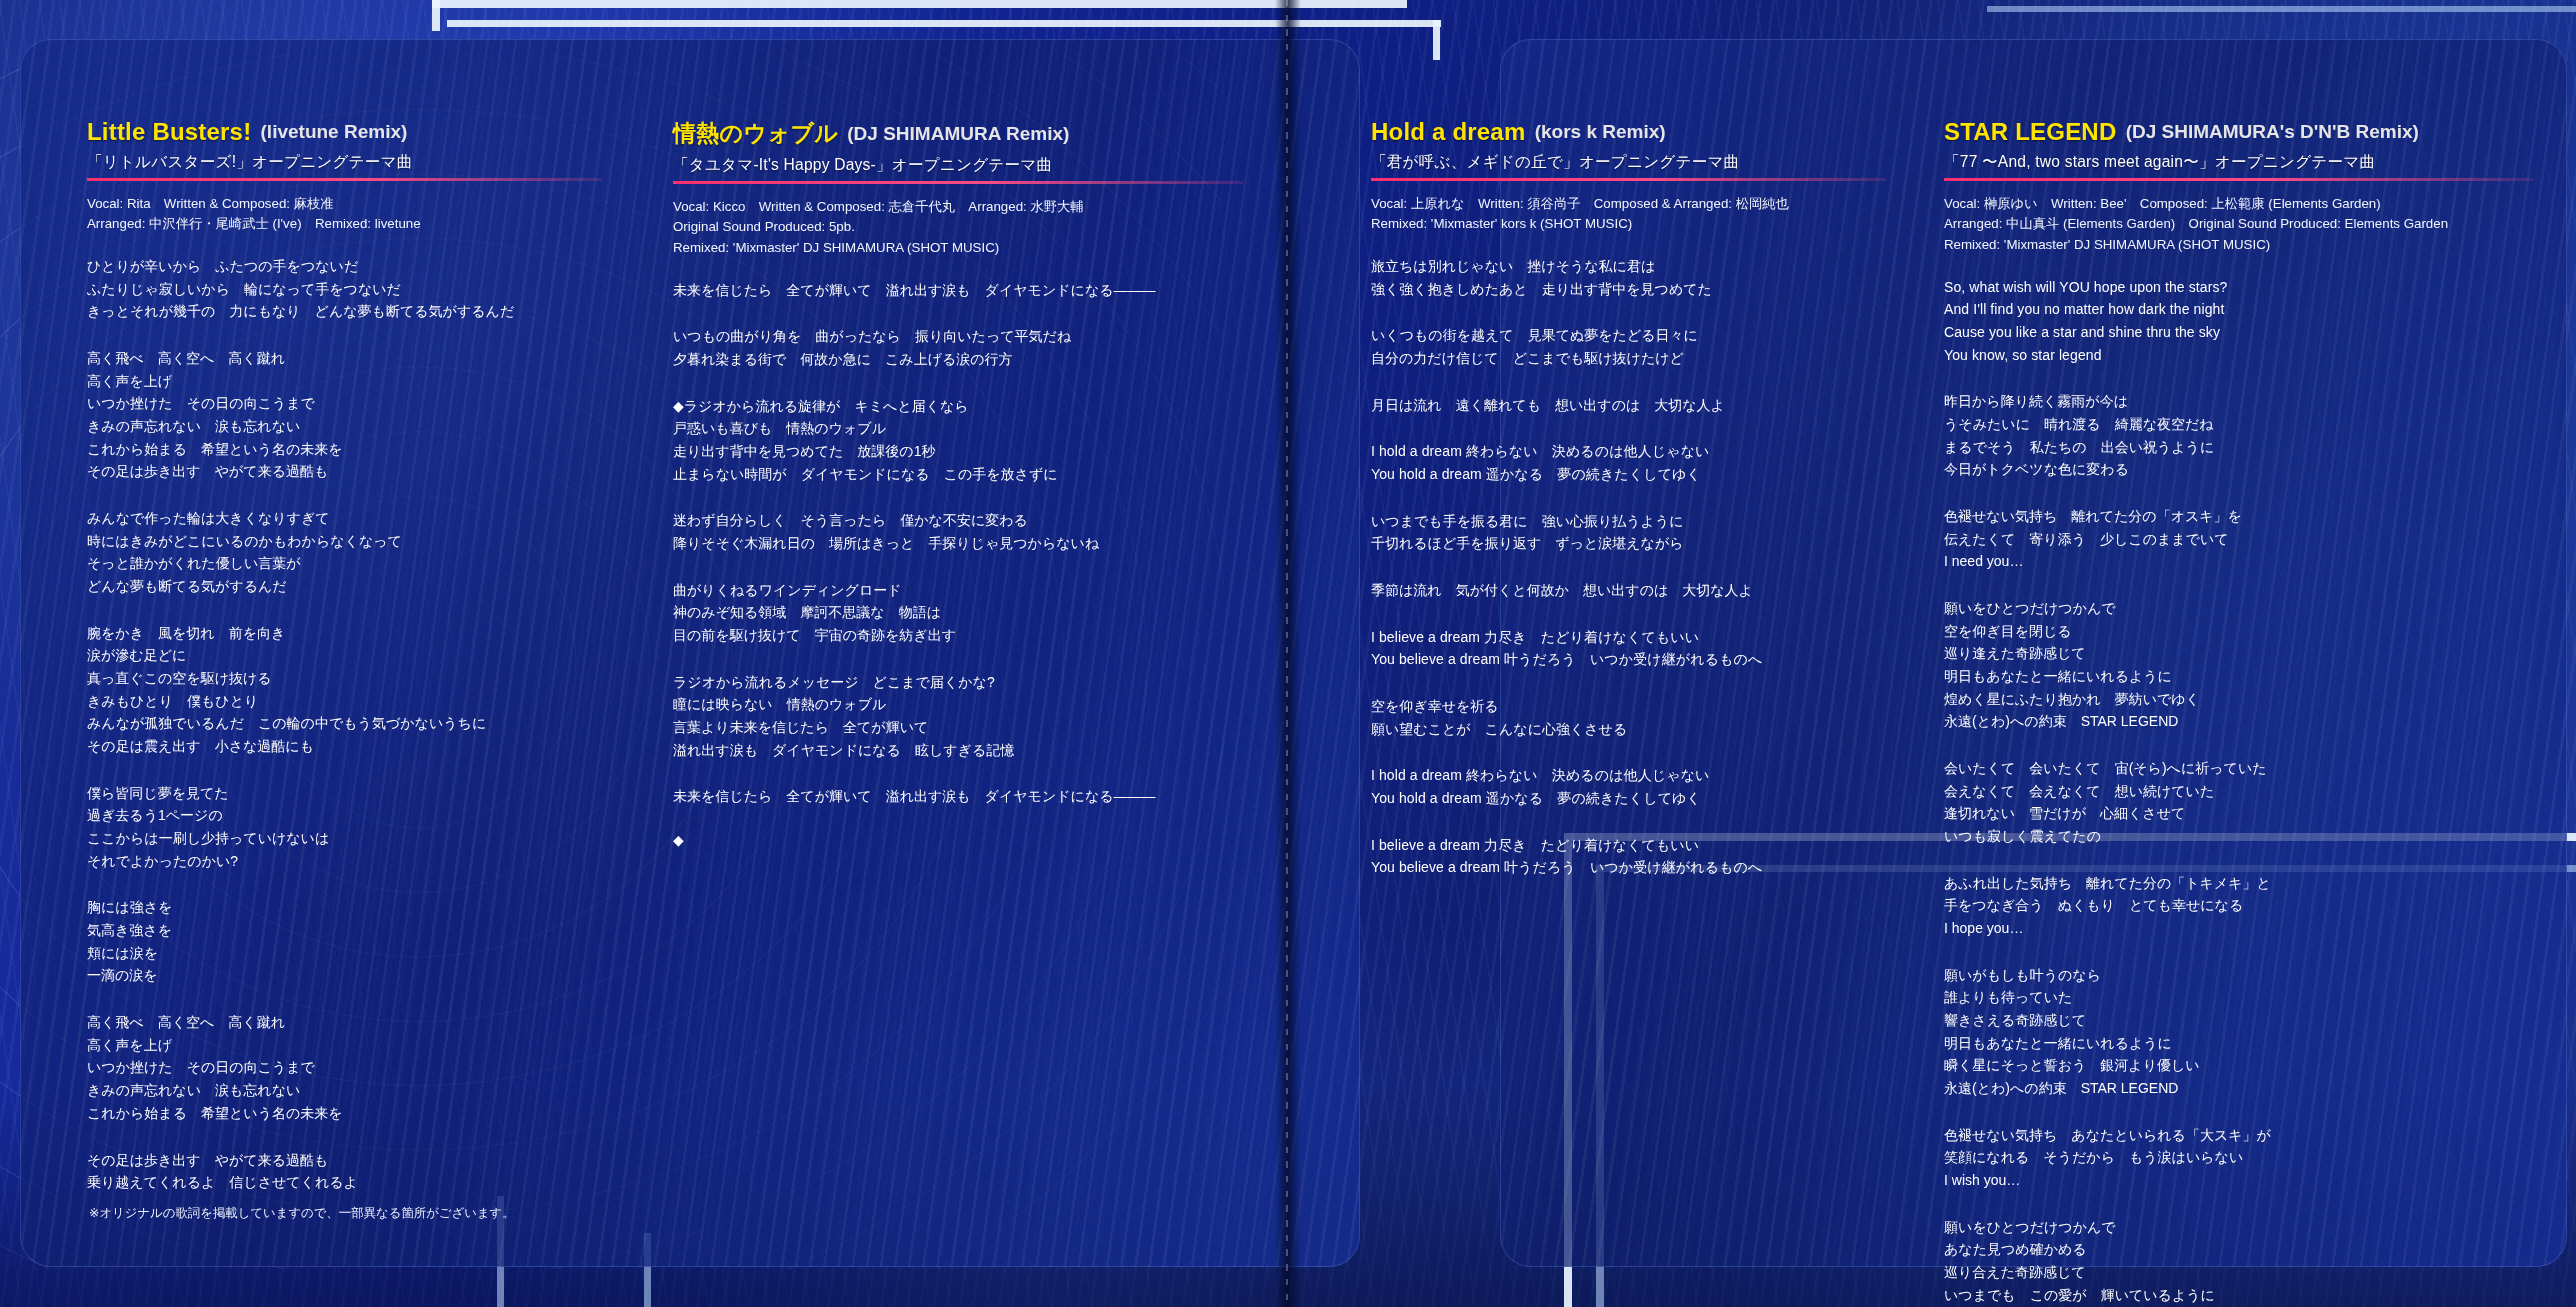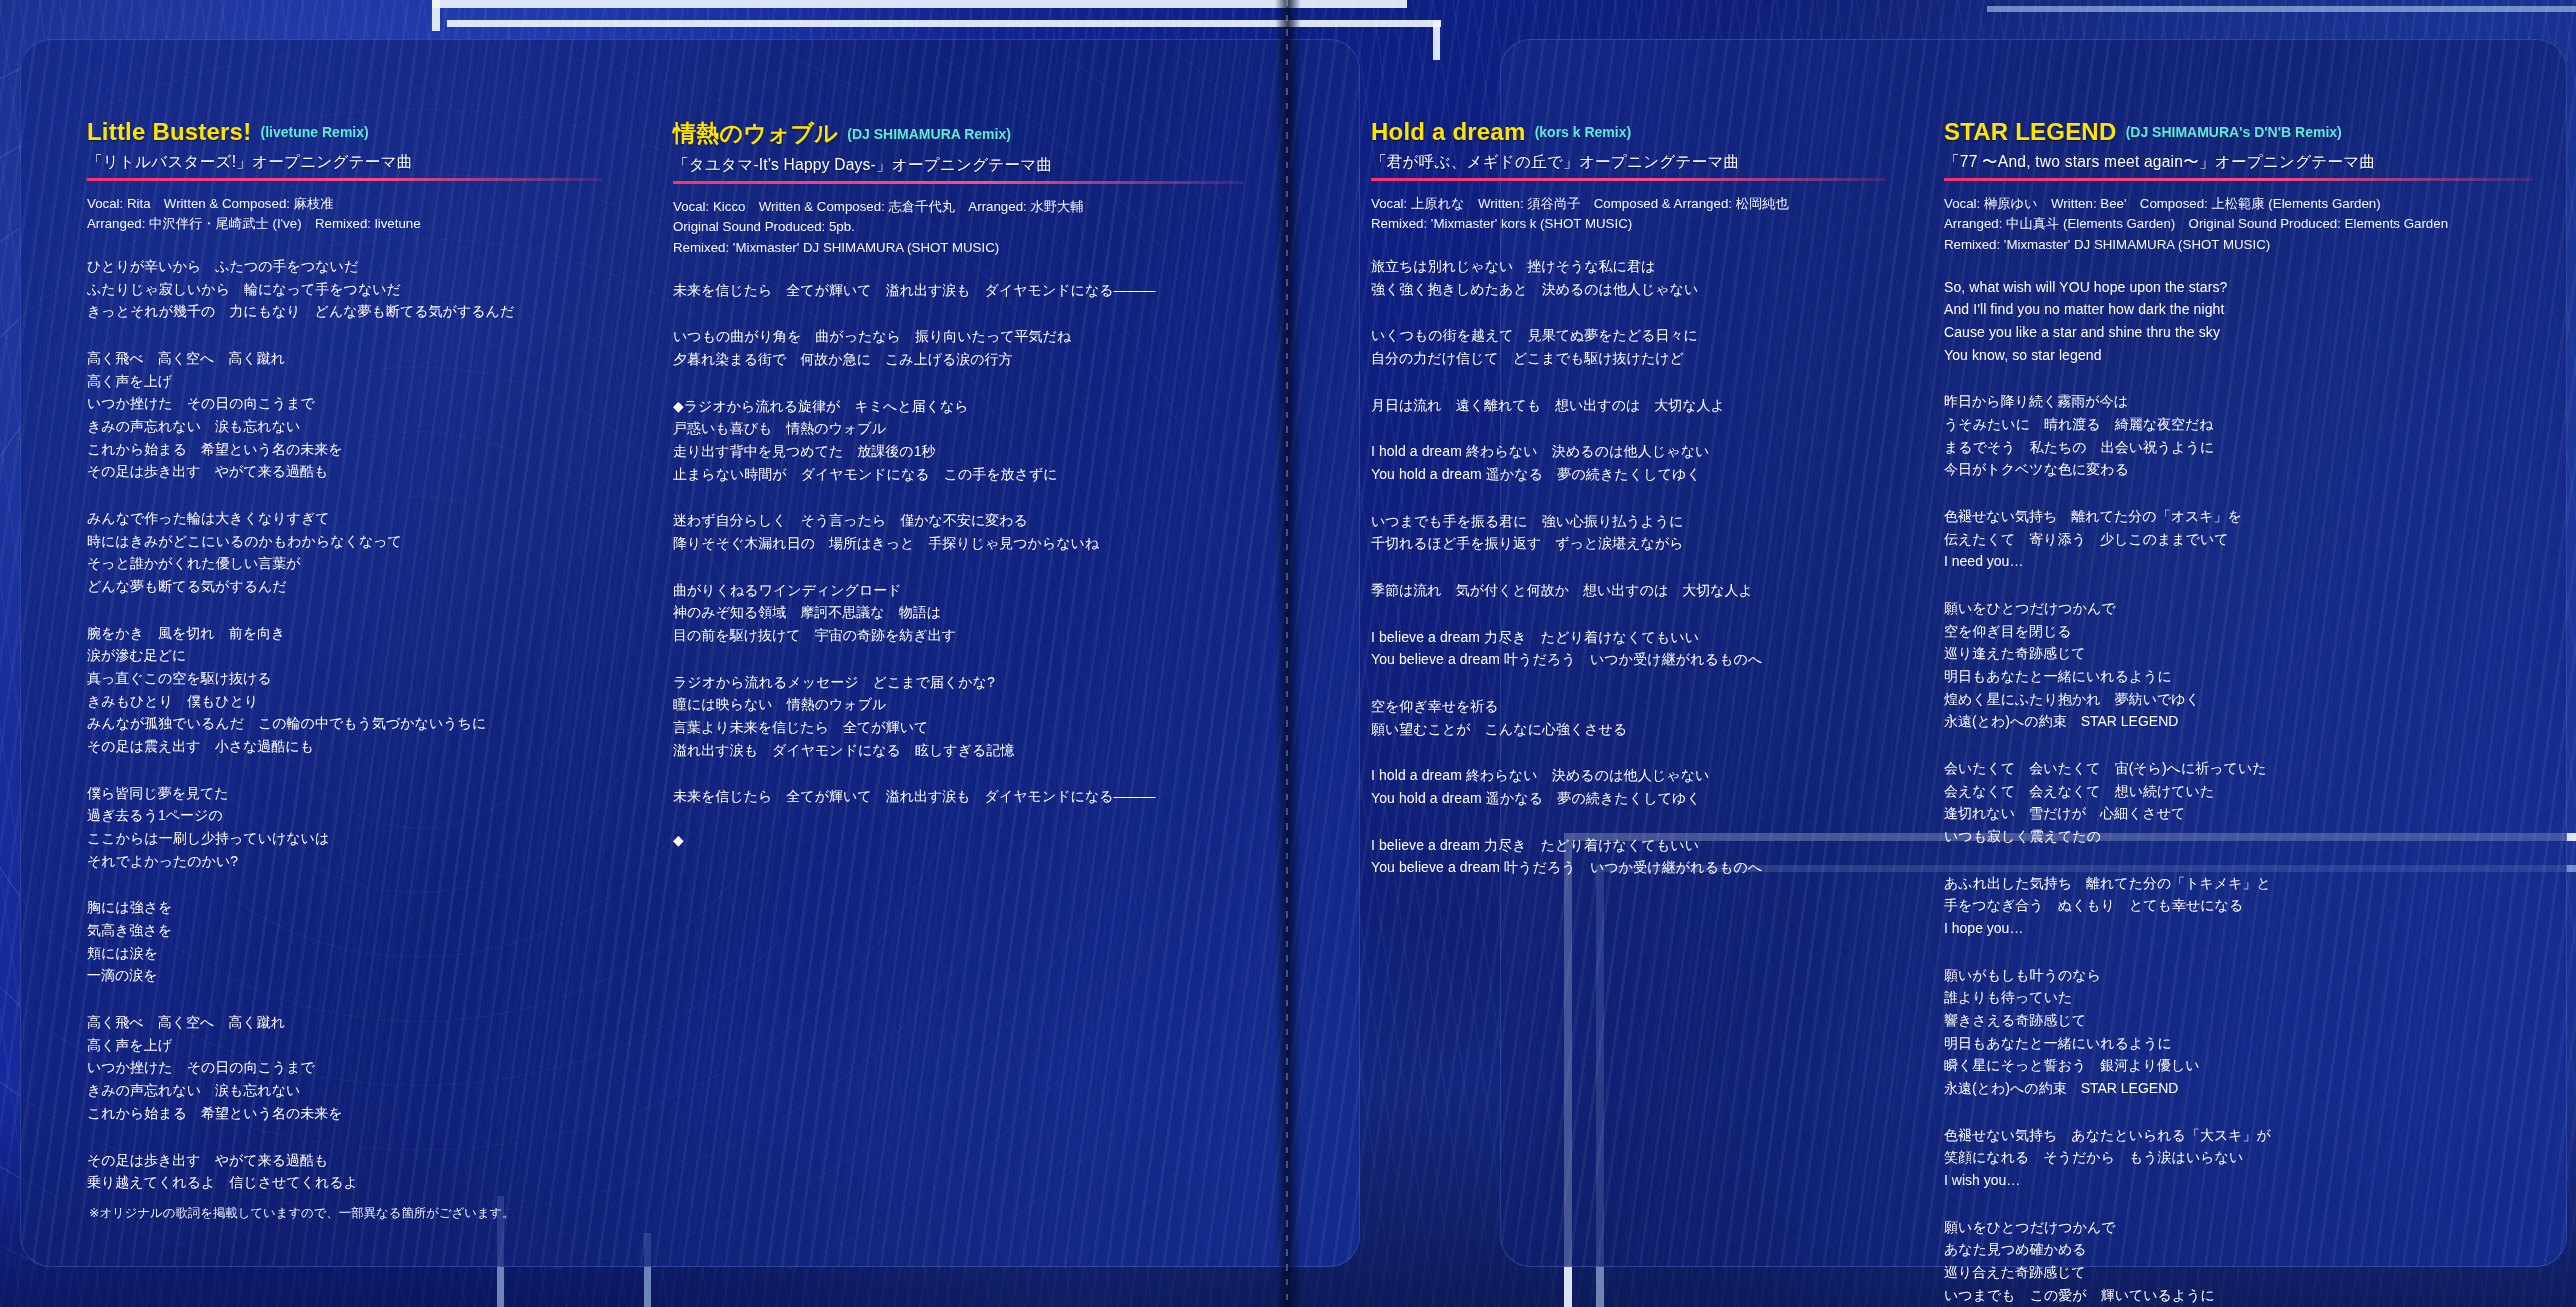--- a/index.html
+++ b/index.html
@@ -90,21 +90,21 @@
   }
   #panel-left{left:20px;top:39px;width:1340px;height:1228px;}
   #panel-right{left:1500px;top:39px;width:1067px;height:1228px;}
   .song{position:absolute;}
   .title-row{display:flex;align-items:center;gap:9.2px;}
   .song-title{
     color:#ffe400;font-weight:bold;font-size:24px;letter-spacing:0.2px;
     text-shadow:0 0.9px 1.8px rgba(0,0,0,.5);
   }
   .song-title.jp{font-size:23px;}
-  .song-remix{color:#5eead4;font-size:14px;font-weight:bold;}
+  .song-remix{color:#e5e5e5;font-size:19px;font-weight:bold;}
   .song-sub{
     color:#ffffff;font-size:15.6px;margin-top:6.4px;letter-spacing:0.2px;
     text-shadow:0 0.9px 1.8px rgba(0,0,0,.45);
   }
   .rule{
     height:2.8px;margin-top:4.6px;
     background:linear-gradient(90deg,#ff2f6e 0%,#ff4b86 55%,rgba(255,75,134,.15) 100%);
   }
   .credits{margin-top:13px;}
   .credits div{font-size:13.3px;line-height:1.55;color:#f2f6ff;white-space:nowrap;}
@@ -288,21 +288,21 @@
     </div>
     <div class="song-sub">「君が呼ぶ、メギドの丘で」オープニングテーマ曲</div>
     <div class="rule"></div>
     <div class="credits">
       <div>Vocal: 上原れな　Written: 須谷尚子　Composed &amp; Arranged: 松岡純也</div>
       <div>Remixed: 'Mixmaster' kors k (SHOT MUSIC)</div>
     </div>
     <div class="lyrics">
       <div class="lyr-block">
         <div>旅立ちは別れじゃない　挫けそうな私に君は</div>
-        <div>強く強く抱きしめたあと　決めるのは他人じゃない</div>
+        <div>強く強く抱きしめたあと　走り出す背中を見つめてた</div>
       </div>
       <div class="lyr-block">
         <div>いくつもの街を越えて　見果てぬ夢をたどる日々に</div>
         <div>自分の力だけ信じて　どこまでも駆け抜けたけど</div>
       </div>
       <div class="lyr-block">
         <div>月日は流れ　遠く離れても　想い出すのは　大切な人よ</div>
       </div>
       <div class="lyr-block en">
         <div>I hold a dream 終わらない　決めるのは他人じゃない</div>

